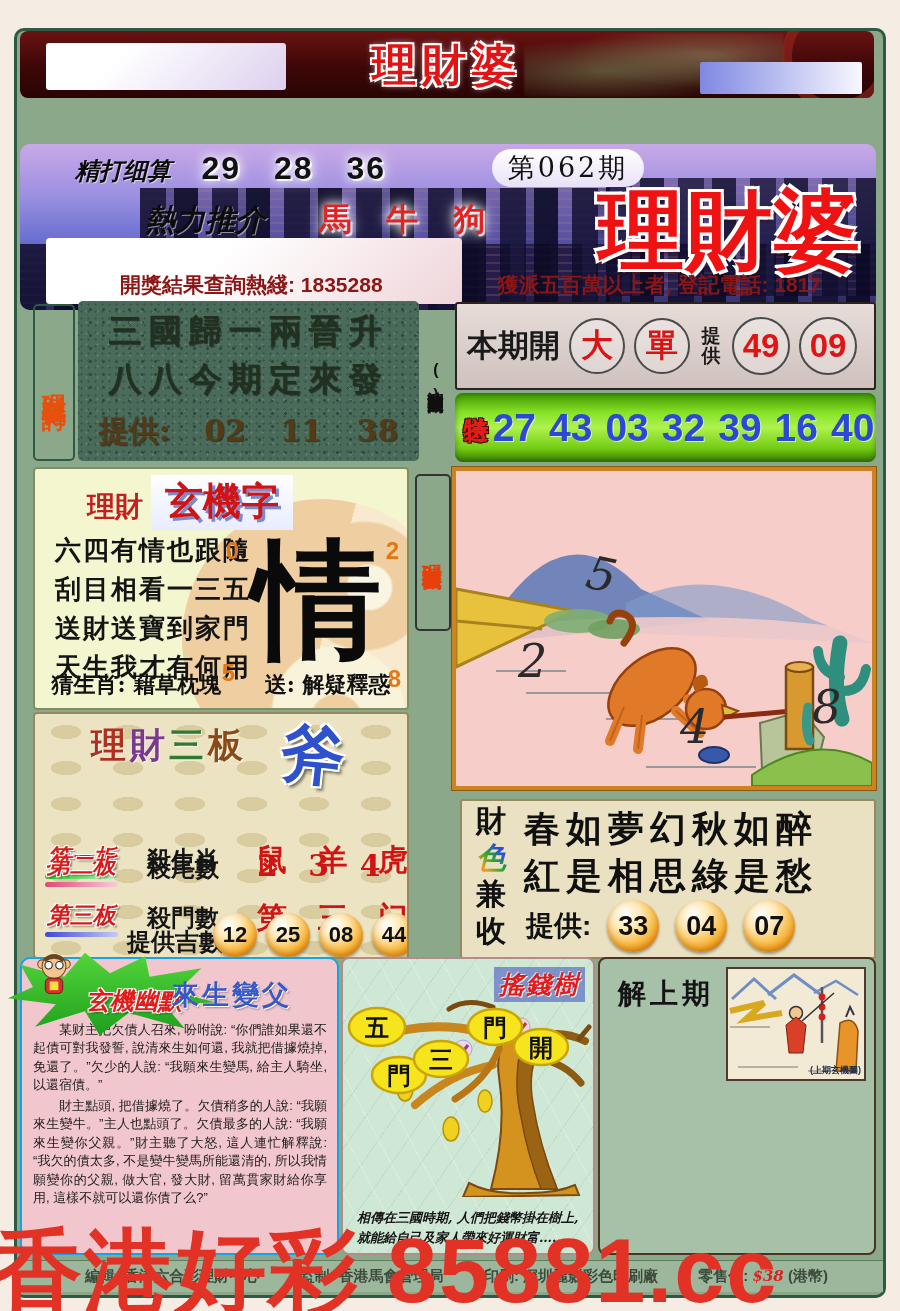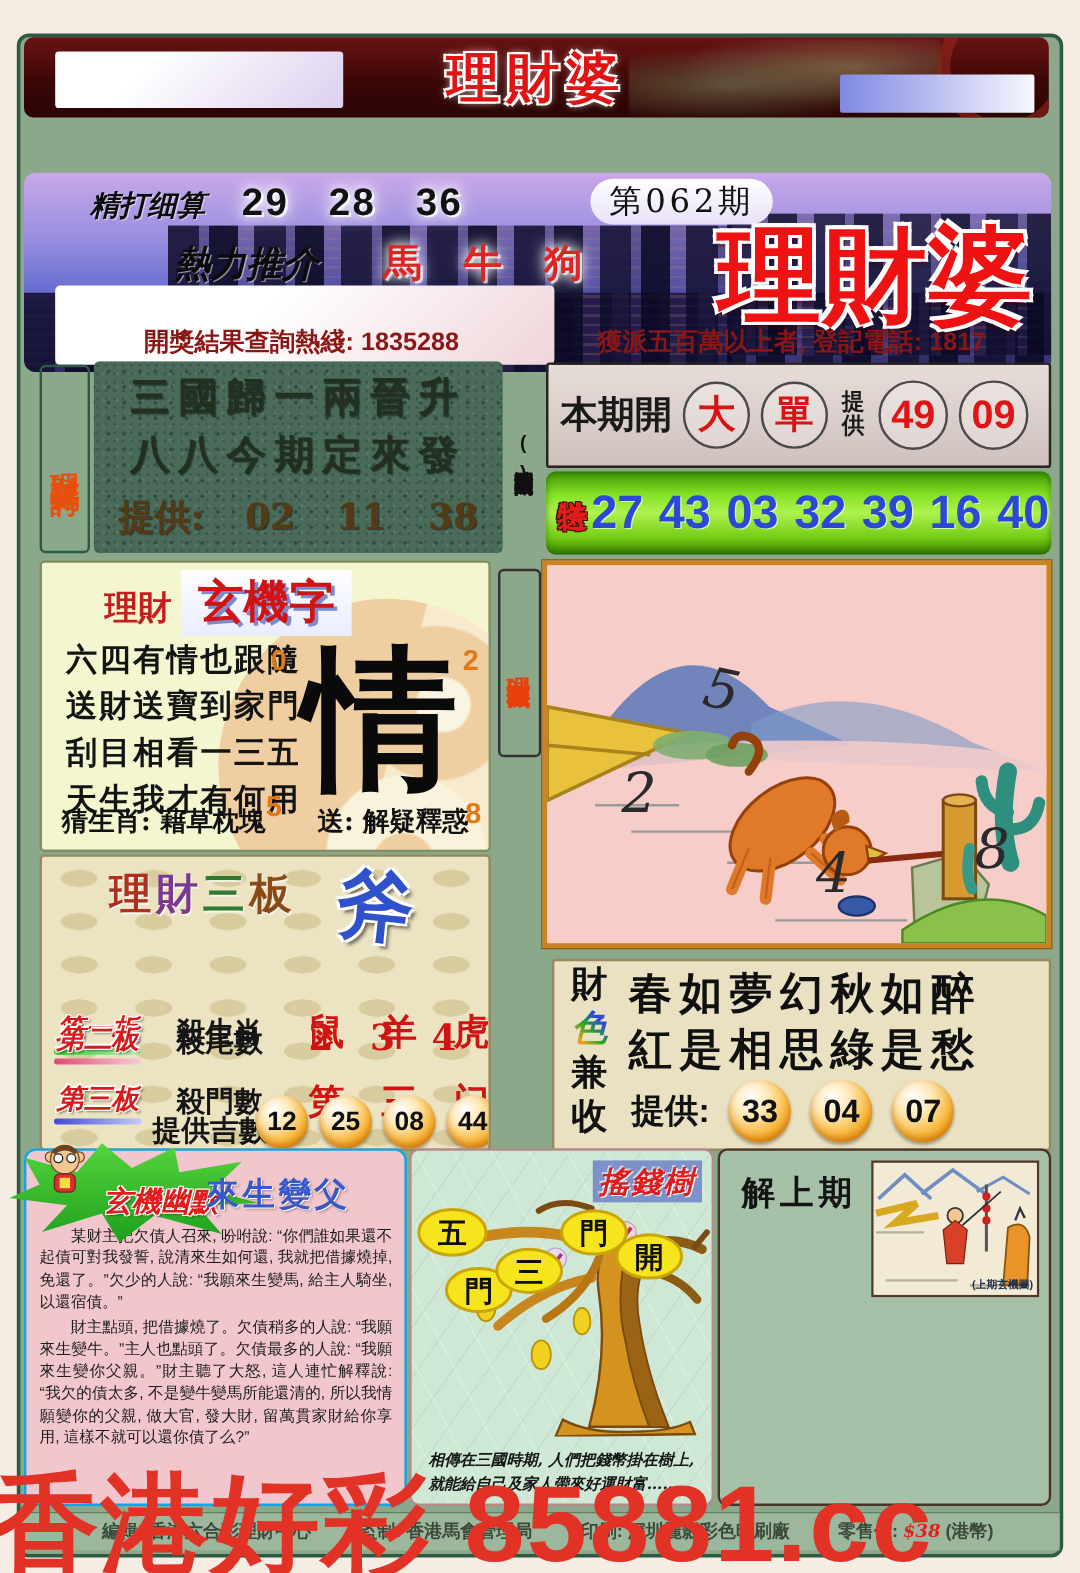--- a/index.html
+++ b/index.html
@@ -248,22 +248,22 @@
   </div>
 
   <div class="abs wordbox">
     <div class="taichi"></div>
     <div class="mw-head">
       <span class="mw-prefix">理財</span>
       <span class="mw-title">玄機字</span>
     </div>
     <div class="mw-poem">
       <div>六四有情也跟隨</div>
+      <div>刮目相看一三五</div>
       <div>送財送寶到家門</div>
-      <div>刮目相看一三五</div>
       <div>天生我才有何用</div>
     </div>
     <div class="mw-big">情</div>
     <span class="mw-corner mw-c0">0</span>
     <span class="mw-corner mw-c1">2</span>
     <span class="mw-corner mw-c2">5</span>
     <span class="mw-corner mw-c3">8</span>
     <div class="mw-bottom">
       <span>猜生肖:</span>
       <span>藉草枕塊</span>

